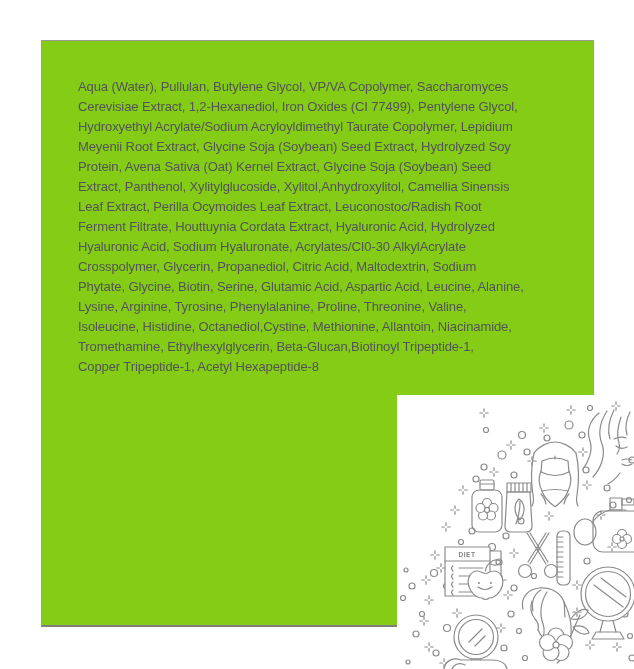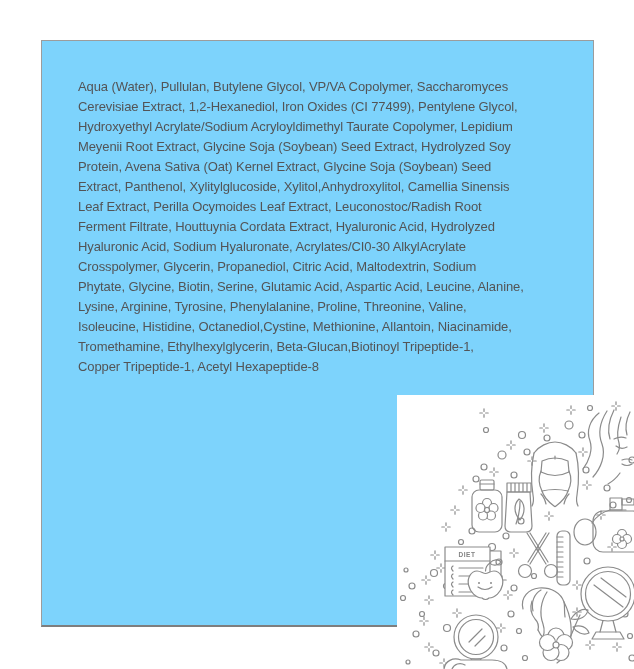--- a/index.html
+++ b/index.html
@@ -2,21 +2,21 @@
 <html><head>
 <meta charset="utf-8">
 <style>
   html,body{margin:0;padding:0;}
   body{
     width:634px;height:669px;overflow:hidden;background:#ffffff;
     font-family:"Liberation Sans",sans-serif;position:relative;
   }
   .panel{
     position:absolute;left:41px;top:40px;width:553px;height:587px;
-    box-sizing:border-box;background:#7dd3fc;
+    box-sizing:border-box;background:#84cc16;
     border:1px solid #9c9c9c;border-bottom:2px solid #7e7e7e;
   }
   .ingredients{
     position:absolute;left:36px;top:36px;width:514px;
     font-size:13px;line-height:20px;letter-spacing:-0.1px;
     color:#535456;white-space:pre-line;
   }
   .illustration{
     position:absolute;left:380px;top:340px;width:254px;height:329px;
   }

